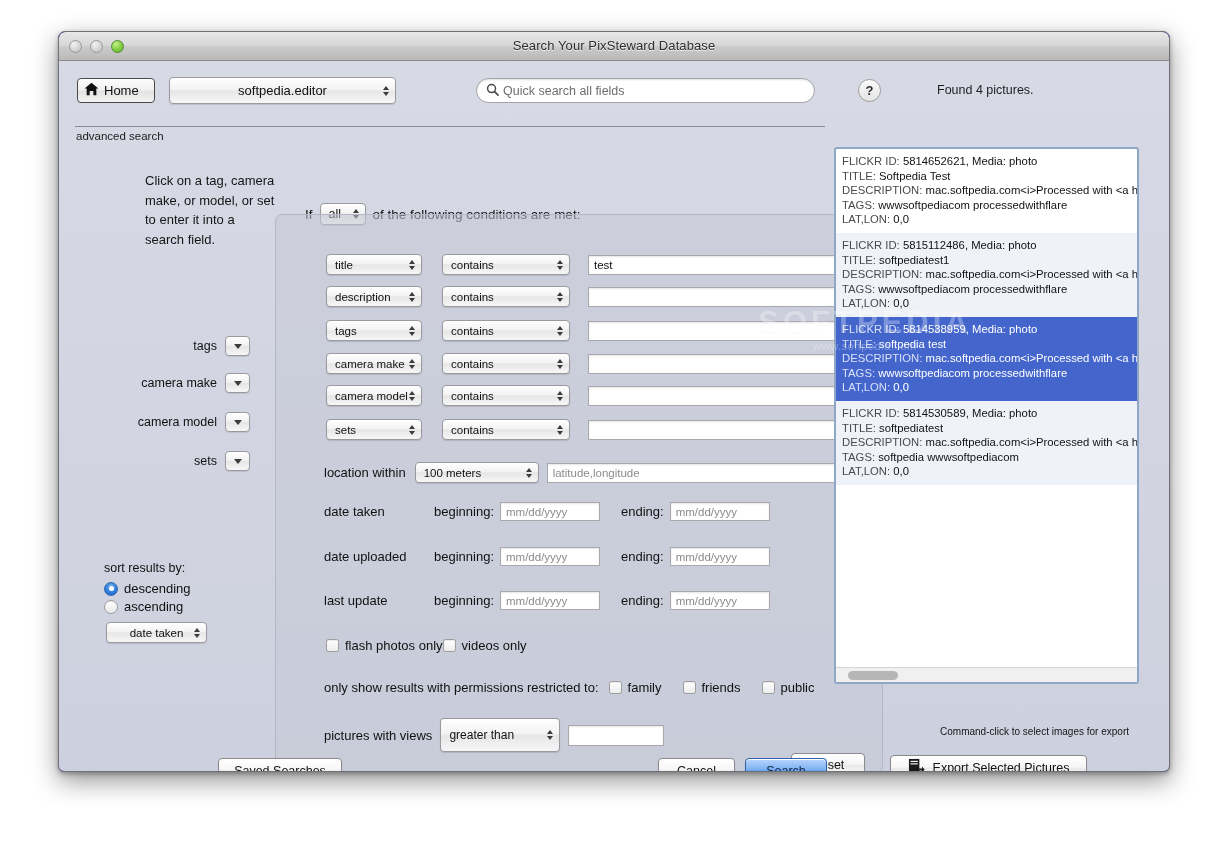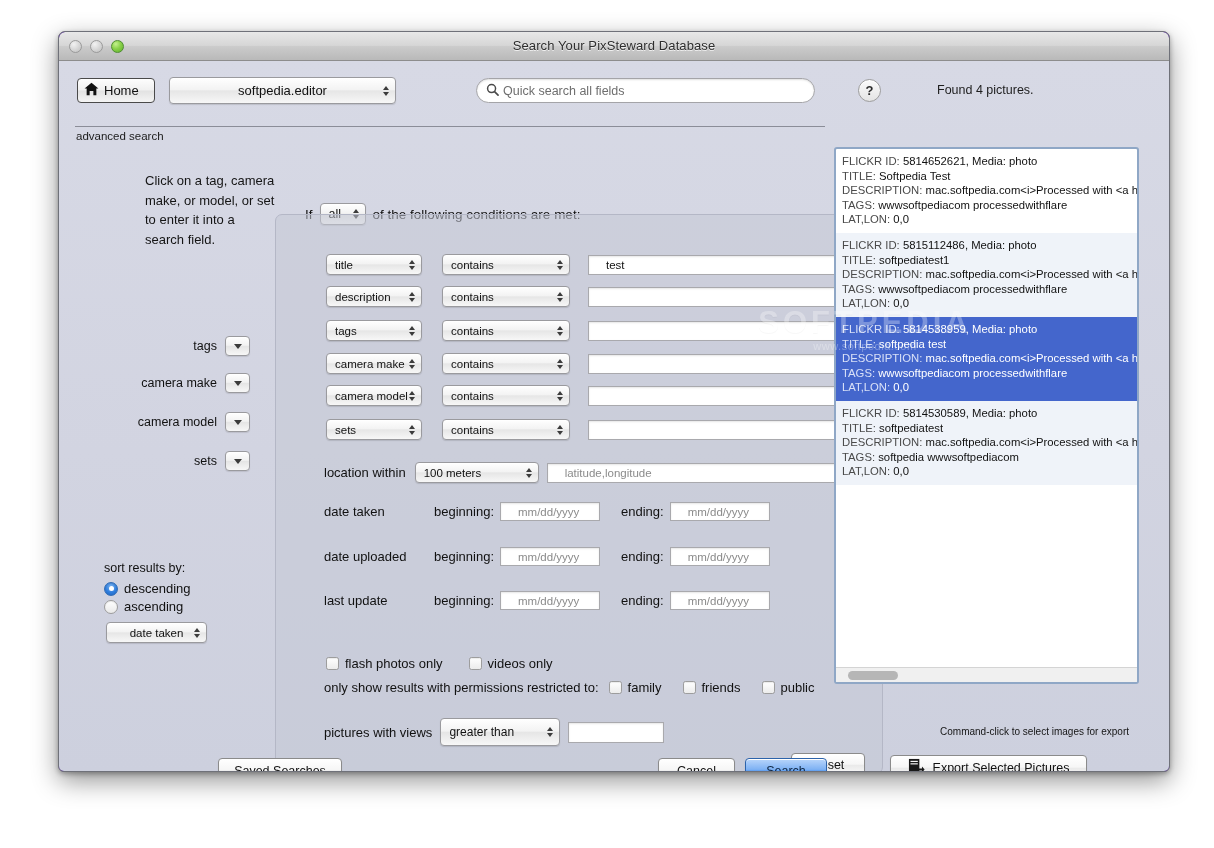--- a/index.html
+++ b/index.html
@@ -212,21 +212,21 @@
   .fld-popup { width: 96px; height: 21px; padding-left: 8px; font-size: 11.5px; }
   .op-popup  { width: 128px; height: 21px; padding-left: 8px; font-size: 11.5px; }
   .txtin {
     height: 20px;
     border: 1px solid #a9a9ad;
     background: #fff;
     box-shadow: inset 0 1px 2px rgba(0,0,0,0.1);
     font-size: 11.5px;
     color: #111;
     display: flex; align-items: center;
-    padding-left: 17px;
+    padding-left: 5px;
   }
   .txtin .ph { color: #8b8b8b; }
 
   .lbl-r { font-size: 13px; color: #111; }
 
   .date-in { width: 100px; height: 19px; }
   .chkrow { display: flex; align-items: center; gap: 6px; }
   .chk {
     width: 13px; height: 13px;
     border: 1px solid #9d9d9d; border-radius: 2.5px;
@@ -585,21 +585,21 @@
           <span class="lbl-r">beginning:</span>
           <span class="txtin date-in" style="margin-left:6px;">
             <span class="ph">mm/dd/yyyy</span>
           </span>
           <span class="lbl-r" style="margin-left:21px;">ending:</span>
           <span class="txtin date-in" style="margin-left:6px;">
             <span class="ph">mm/dd/yyyy</span>
           </span>
         </div>
 
-        <div class="frow" style="left:50px;top:441px;gap:26px;">
+        <div class="frow" style="left:50px;top:423px;">
           <span class="chkrow">
             <span class="chk"></span>
             <span class="lbl-r">flash photos only</span>
           </span>
           <span class="chkrow" style="">
             <span class="chk"></span>
             <span class="lbl-r">videos only</span>
           </span>
         </div>
 
@@ -614,21 +614,21 @@
             <span class="lbl-r">friends</span>
           </span>
           <span class="chkrow" style="margin-left:21px;">
             <span class="chk"></span>
             <span class="lbl-r">public</span>
           </span>
         </div>
 
         <div class="frow" style="left:48px;top:503px;">
           <span class="lbl-r">pictures with views</span>
-          <span class="popup" style="margin-left:8px;width:120px;height:28px;padding-left:8px;font-size:12px;">
+          <span class="popup" style="margin-left:8px;width:120px;height:34px;padding-left:8px;font-size:12px;">
             <span>greater than</span>
             <span class="arrows">
                 <i class="up"></i>
                 <i class="dn"></i>
               </span>
           </span>
           <span class="txtin" style="margin-left:8px;width:96px;height:21px;">
             <span></span>
           </span>
         </div>

